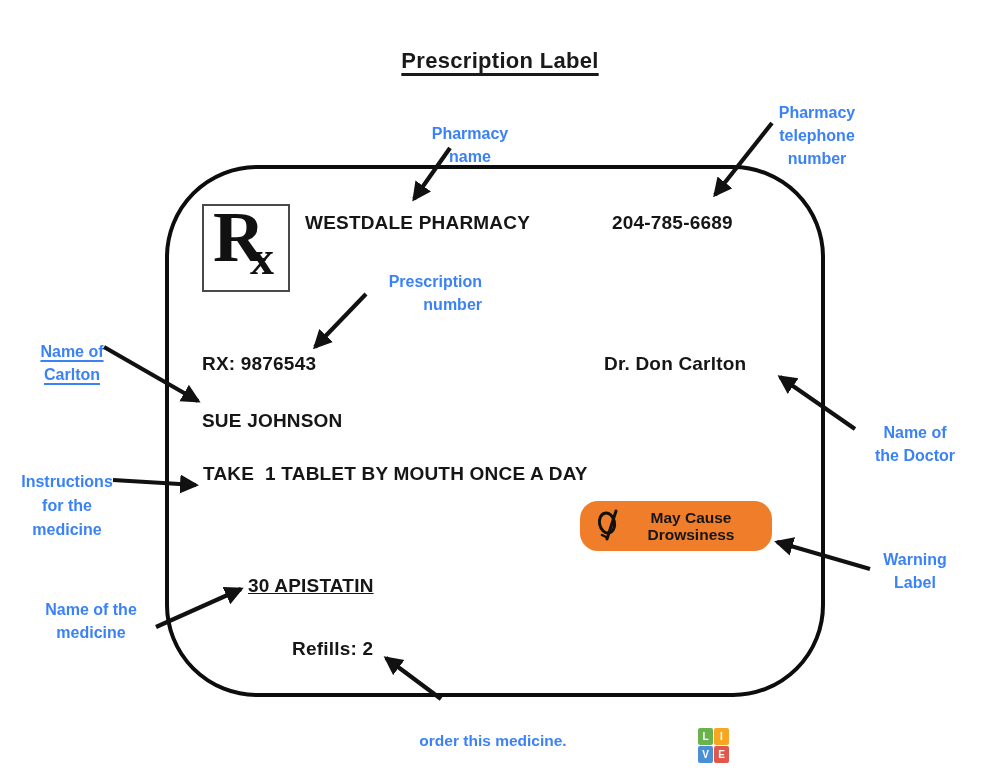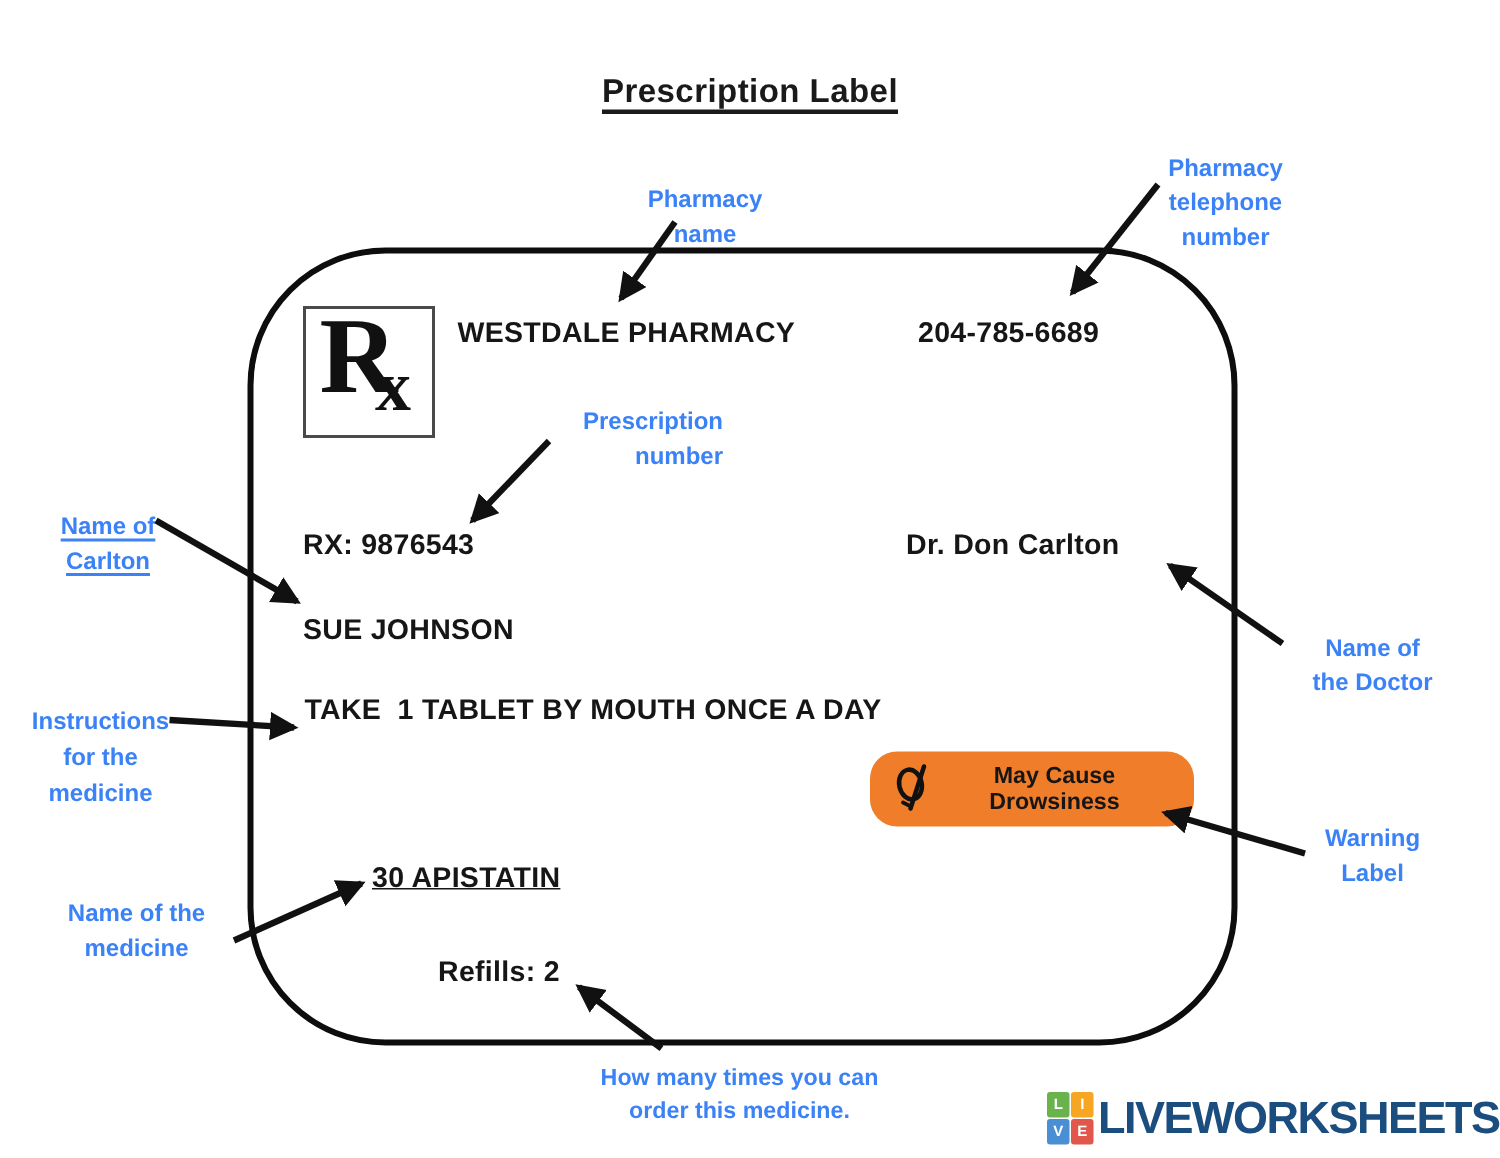--- a/index.html
+++ b/index.html
@@ -39,21 +39,21 @@
   #ann-prescription-number{left:342px;top:270px;width:140px;text-align:right;}
   #ann-patient-name{left:22px;top:340px;width:100px;}
   #ann-patient-name .u{text-decoration:underline;text-decoration-thickness:2px;text-underline-offset:3px;}
   #ann-doctor-name{left:852px;top:421px;width:126px;}
   #ann-instructions{left:6px;top:470px;width:122px;line-height:24px;}
   #ann-warning-label{left:855px;top:548px;width:120px;}
   #ann-medicine-name{left:25px;top:598px;width:132px;}
   #ann-refills{left:330px;top:708px;width:326px;font-size:15.5px;line-height:22px;}
   
   .pill{
-    left:580px;top:501px;width:216px;height:50px;border-radius:18px;
+    left:580px;top:501px;width:192px;height:50px;border-radius:18px;
     display:flex;align-items:center;box-sizing:border-box;padding-left:16px;
   }
   .pill-text{flex:1;text-align:center;font-size:15.5px;line-height:17px;padding-right:12px;}
   
   .arrows{left:0;top:0;pointer-events:none;}
   
   .logo{left:698px;top:728px;display:flex;align-items:center;}
   .logo-grid{display:grid;grid-template-columns:15px 15px;grid-auto-rows:17px;gap:1px;margin-right:3px;}
   .logo-sq{display:flex;align-items:center;justify-content:center;color:#fff;font-size:10px;border-radius:2px;line-height:1;}
   .logo-text{font-size:30px;letter-spacing:-1px;white-space:nowrap;}
@@ -121,21 +121,21 @@
 </div>
 <div class="abs ann" id="ann-warning-label">
   <span>Warning</span><br>
   <span>Label</span>
 </div>
 <div class="abs ann" id="ann-medicine-name">
   <span>Name of the</span><br>
   <span>medicine</span>
 </div>
 <div class="abs ann" id="ann-refills">
-  <span>How many times you can</span><br>
+  <br>
   <span>order this medicine.</span>
 </div>
 
 <svg class="abs arrows" width="1000" height="772" viewBox="0 0 1000 772">
   <defs>
     <marker id="ah" markerUnits="userSpaceOnUse" markerWidth="20" markerHeight="20" refX="16" refY="9.5" orient="auto">
       <path d="M0,0 L19,9.5 L0,19 Z" fill="#111"></path>
     </marker>
   </defs>
   <g stroke="#111" stroke-width="4.2">
@@ -151,14 +151,13 @@
   </g>
 </svg>
 
 <div class="abs logo">
   <div class="logo-grid">
     <span class="logo-sq" style="background-color: rgb(106, 179, 76);">L</span>
     <span class="logo-sq" style="background-color: rgb(246, 166, 35);">I</span>
     <span class="logo-sq" style="background-color: rgb(74, 143, 211);">V</span>
     <span class="logo-sq" style="background-color: rgb(226, 87, 76);">E</span>
   </div>
-  <span class="logo-text" style="color: rgb(27, 77, 126);">LIVEWORKSHEETS</span>
 </div>
 
 </body></html>

